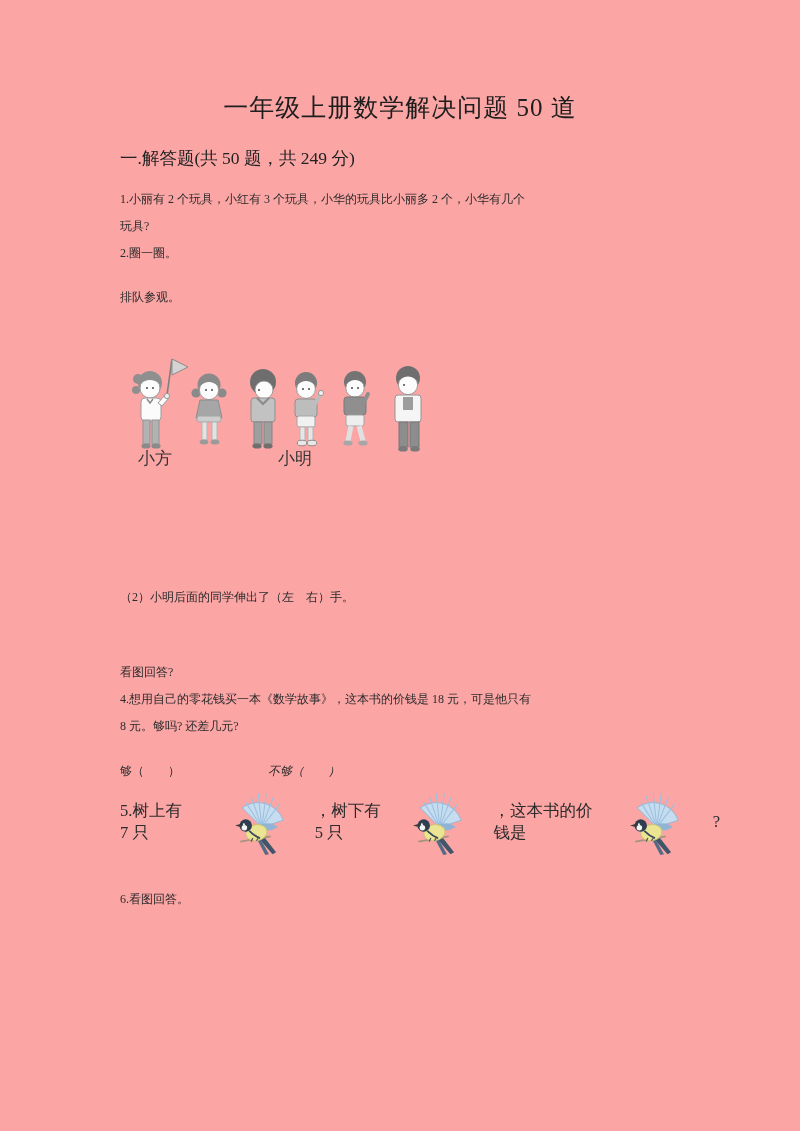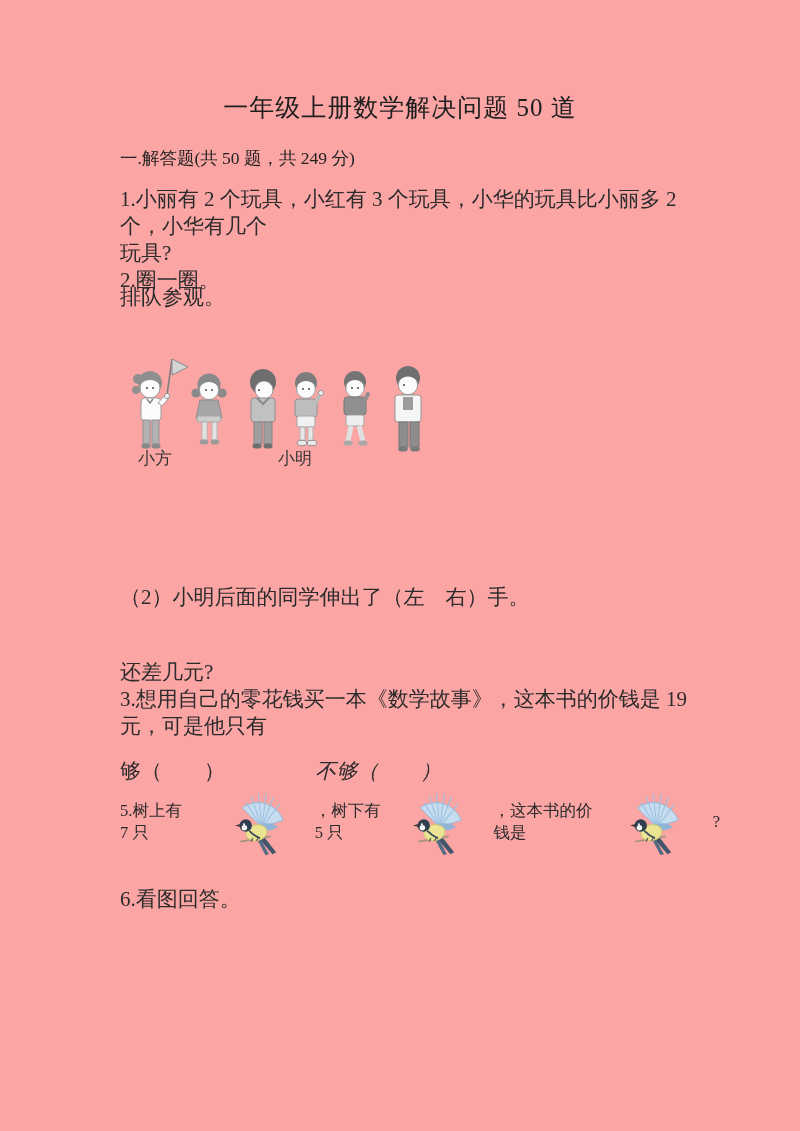--- a/index.html
+++ b/index.html
@@ -19,21 +19,21 @@
     color:#1e1e1e;margin:0;
     letter-spacing:1px;
   }
   .section-heading{
     position:absolute;top:146px;left:120px;
     font-size:17.5px;line-height:24px;font-weight:400;
     color:#222;
   }
   .tblock{
     position:absolute;left:120px;width:572px;
-    font-size:21px;line-height:27px;
+    font-size:12px;line-height:27px;
   }
   .q12{top:186px;}
   .queue-intro{top:284px;}
   .sub1{top:508px;}
   .sub2{top:584px;}
   .q34{top:659px;}
   .opts{top:758px;}
   .q6{top:886px;font-family:Liberation Serif, serif;}
   .opt-not{margin-left:85px;font-style:italic;}
   .kids-art{position:absolute;left:125px;top:352px;width:310px;height:108px;}
@@ -195,22 +195,23 @@
       <ellipse cx="290" cy="97" rx="4.8" ry="2.6" fill="#7a7a7a"></ellipse>
     </g>
   </svg>
 
   <div class="kid-label label-xiaofang">小方</div>
   <div class="kid-label label-xiaoming">小明</div>
 
   <div class="tblock sub2">（2）小明后面的同学伸出了（左　右）手。</div>
 
   <div class="tblock q34">
-    <div>还差几元?</div>
-    <div>3.想用自己的零花钱买一本《数学故事》，这本书的价钱是 19 元，可是他只有</div>
+    <div>看图回答?</div>
+    <div>4.想用自己的零花钱买一本《数学故事》，这本书的价钱是 18 元，可是他只有</div>
+    <div>8 元。够吗? 还差几元?</div>
   </div>
 
   <div class="tblock opts">
     <span>够（　　）</span>
     <span class="opt-not">不够（　　）</span>
   </div>
 
   <div class="q5row">
     <span>5.树上有 7 只</span>
     <svg class="bird b1" viewBox="0 0 56 80">

